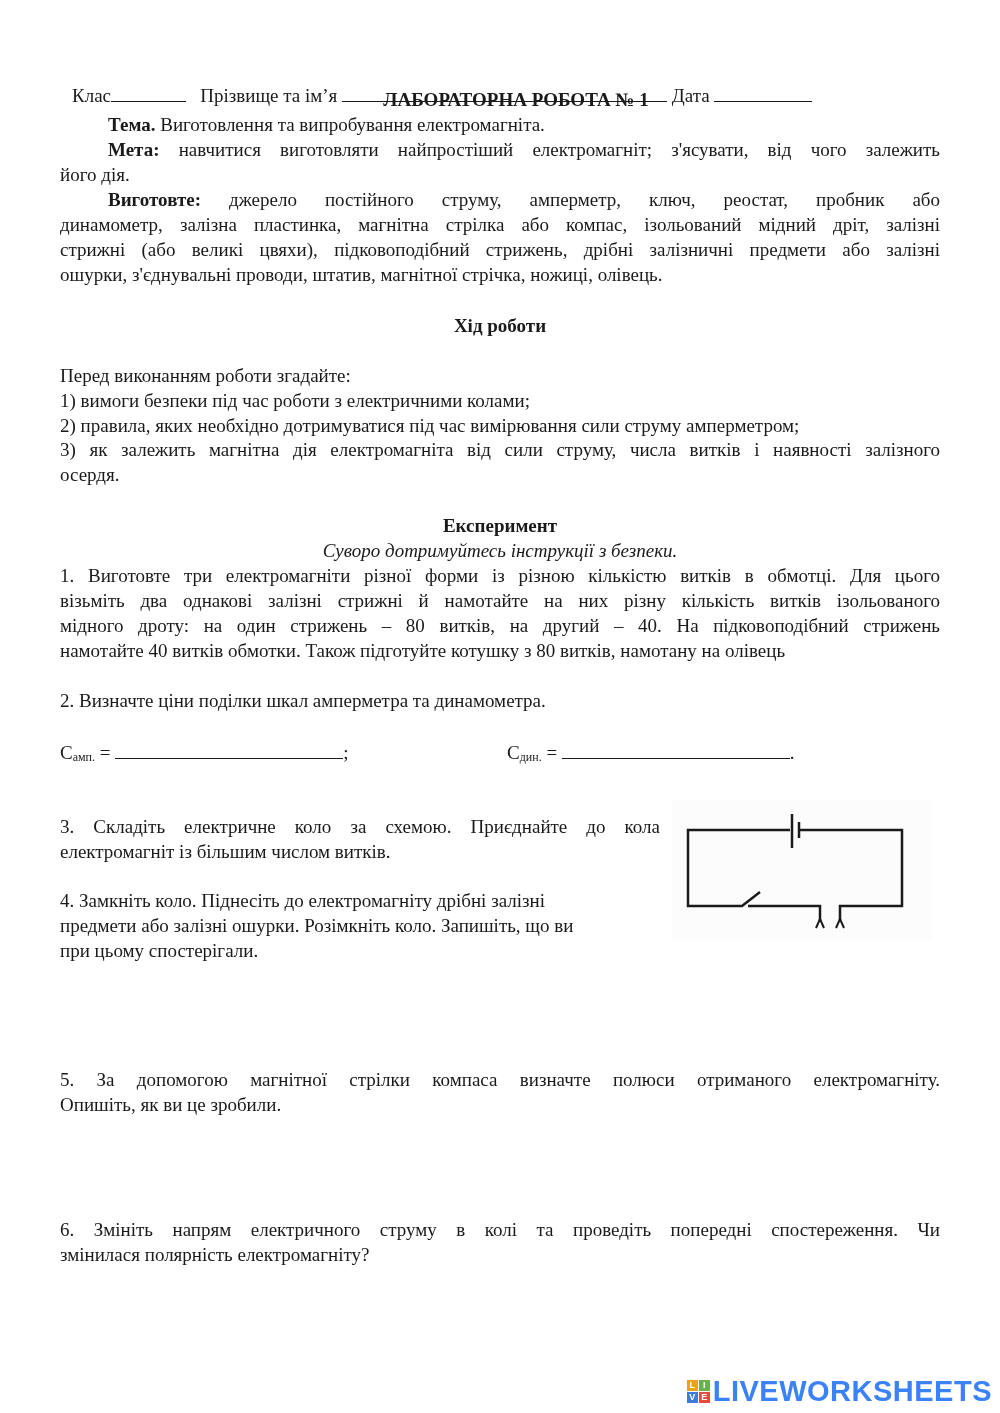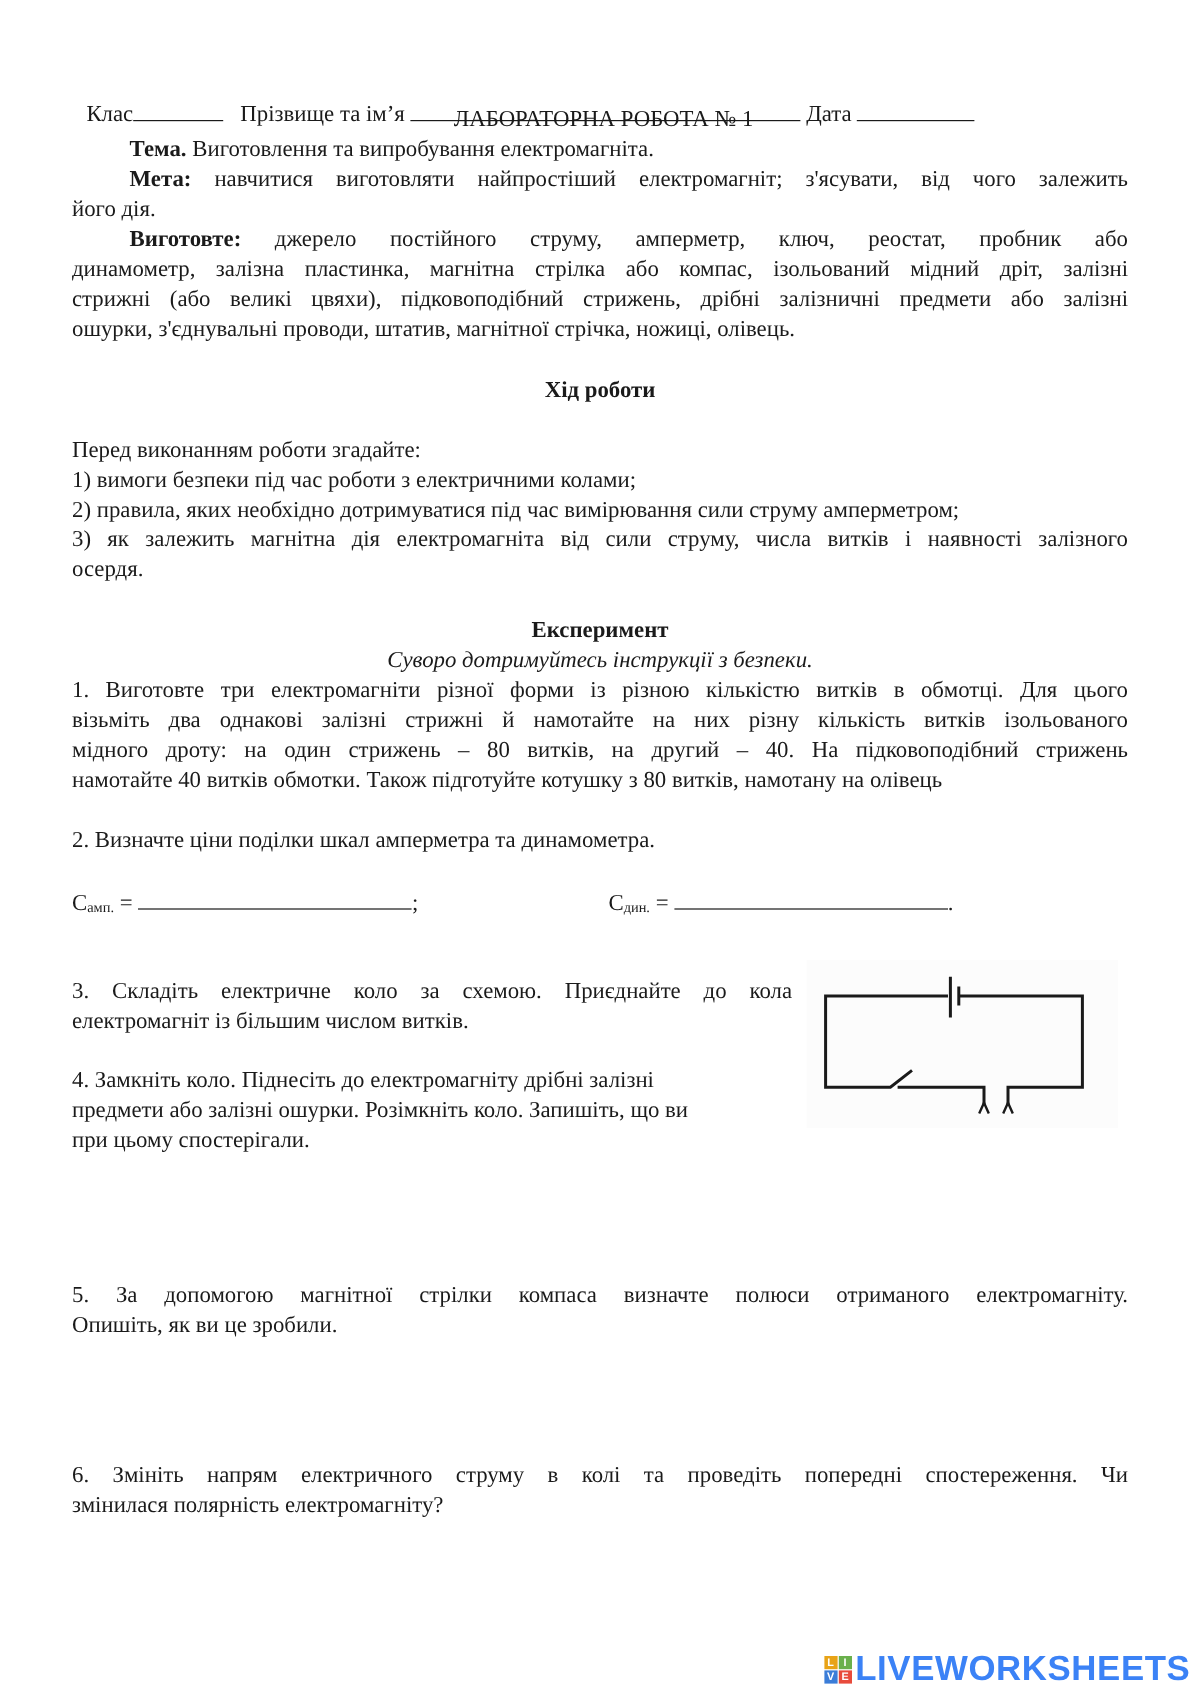--- a/index.html
+++ b/index.html
@@ -25,21 +25,21 @@
 <div class="page">
 
   <div class="abs line" style="top:35px; left:12px; width:880px;margin-top:48px;">
     <span>Клас</span><span class="blank" style="width:75px;"></span>
     &nbsp;&nbsp;<span>Прізвище та ім’я</span>
     <span class="blank" style="width:325px;"></span>
     <span>Дата</span>
     <span class="blank" style="width:98px;"></span>
   </div>
 
-  <div class="abs line center" style="top:87px; left:3px; width:880px; font-weight:normal;">ЛАБОРАТОРНА РОБОТА № 1</div>
+  <div class="abs line center" style="top:87px; left:16px; width:880px; font-weight:bold;">ЛАБОРАТОРНА РОБОТА № 1</div>
 
   <div class="abs line indent" style="top:112px; left:0; width:880px;">
     <b>Тема.</b>
     <span>Виготовлення та випробування електромагніта.</span>
   </div>
 
   <div class="abs line indent justify" style="top:137px; left:0; width:880px;">
     <b>Мета:</b>
     <span>навчитися виготовляти найпростіший електромагніт; з'ясувати, від чого залежить</span>
   </div>

